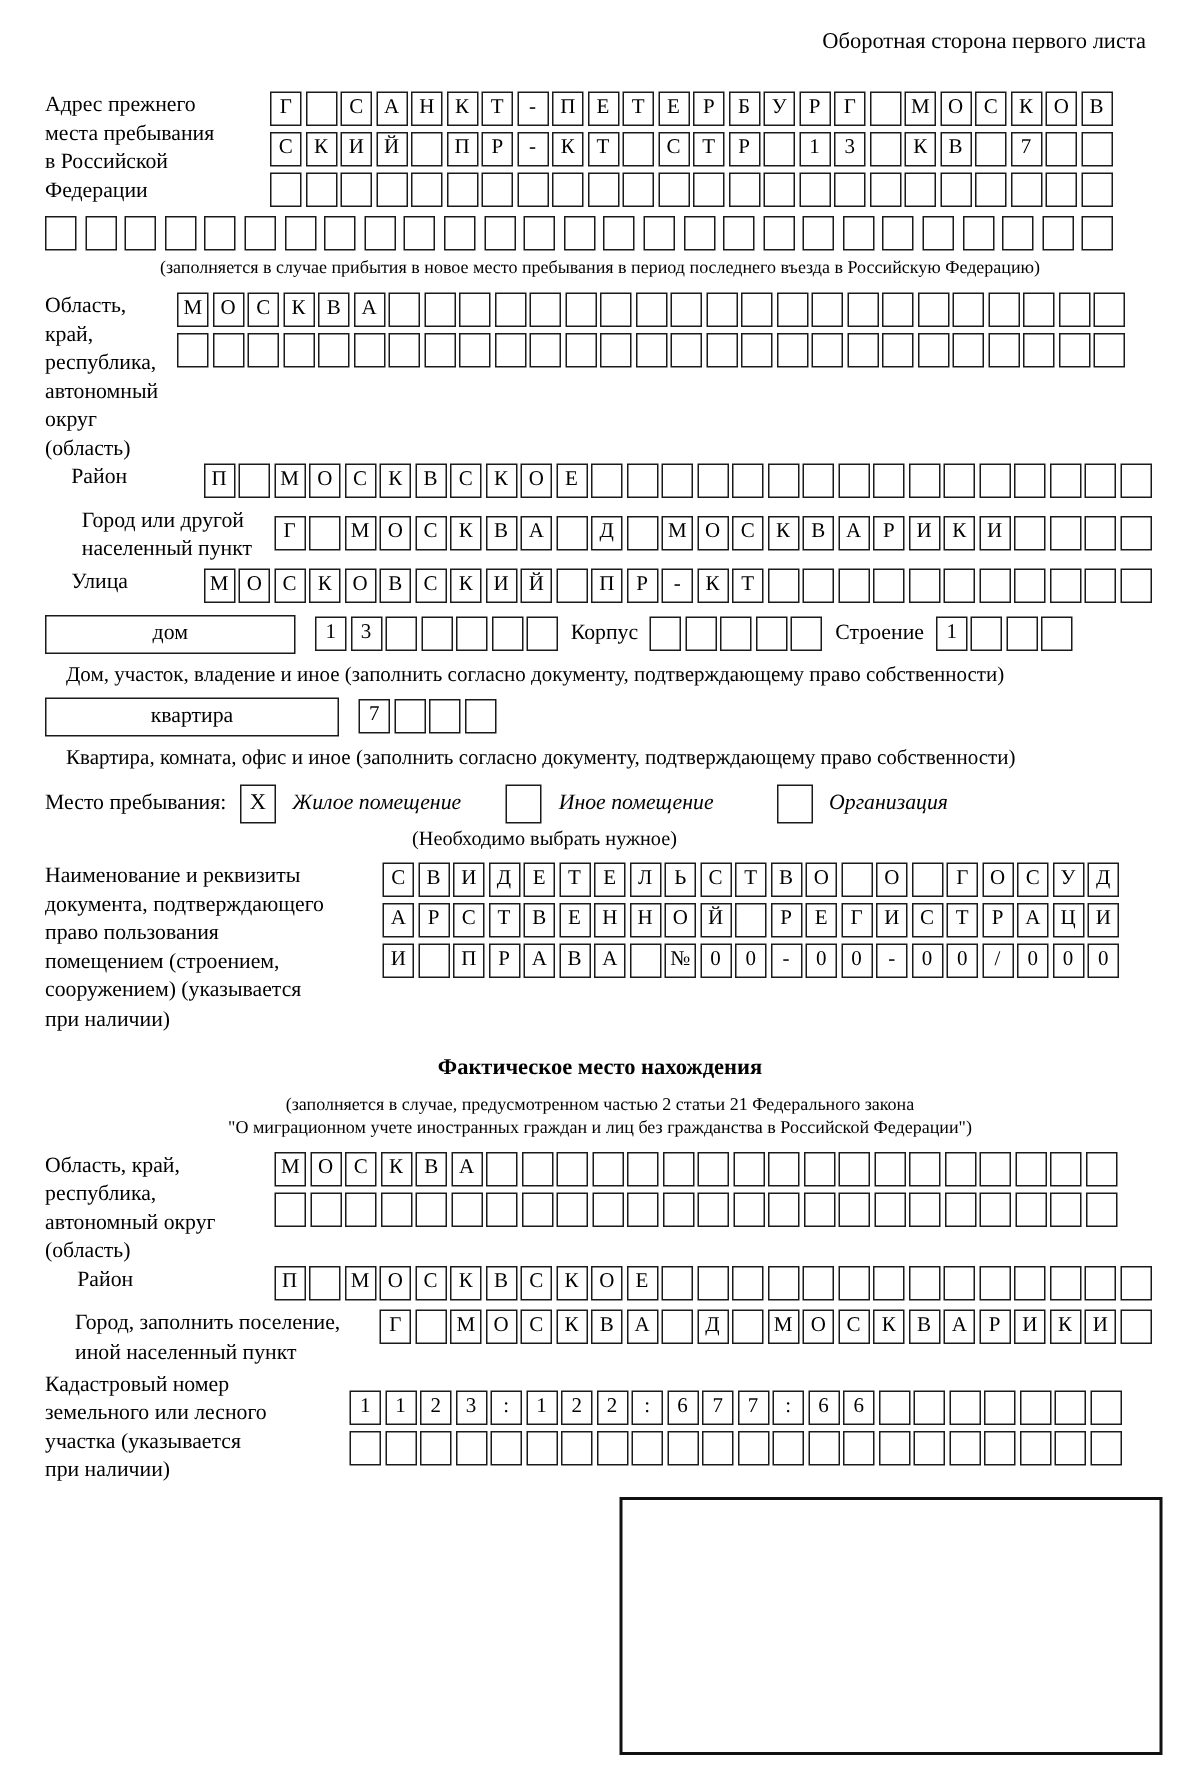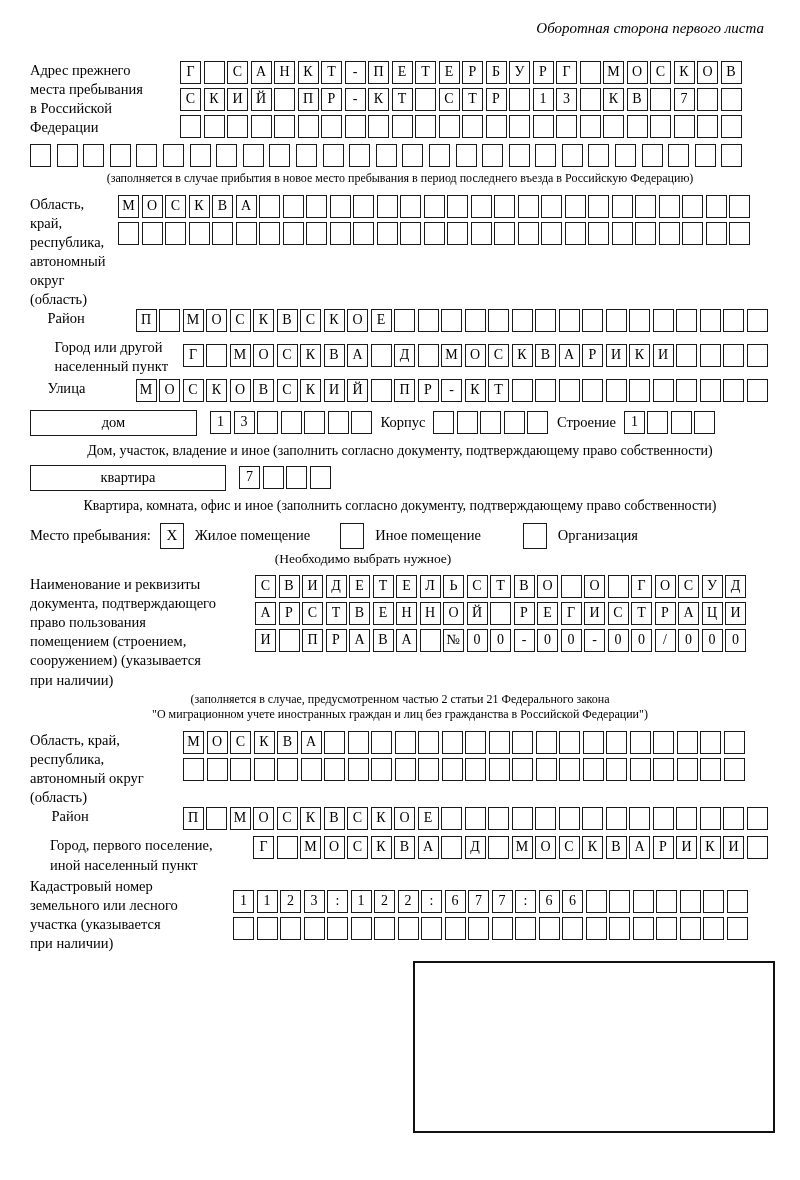--- a/index.html
+++ b/index.html
@@ -5,56 +5,56 @@
   html,body{margin:0;padding:0;background:#fff;}
   .page{
     position:relative;
     width:800px;min-height:1180px;
     box-sizing:border-box;
     padding:16px 30px 10px 30px;
     background:#fff;color:#000;
     font-family:"Liberation Serif", serif;
     font-size:14px;
   }
-  .header-note{text-align:right;font-size:15px;margin:4px 6px 24px 0;font-style:italic;}
+  .header-note{text-align:right;font-size:15px;margin:4px 6px 24px 0;}
   .frow{display:flex;align-items:flex-start;justify-content:flex-end;}
   .frow.vcenter{align-items:center;}
   .flabel{white-space:pre-line;line-height:1.32;font-size:14.5px;flex:0 0 auto;}
   .w150{width:150px;} .w88{width:88px;} .w128{width:128px;}
   .w225{width:225px;} .w153{width:153px;} .w131{width:131px;} .w203{width:203px;}
   .cellrows{flex:1 1 auto;}
   .cellrow{white-space:nowrap;margin-bottom:4px;height:23px;line-height:0;}
   .cell{
     display:inline-block;box-sizing:border-box;
     width:21px;height:23px;margin-right:2.5px;
     border:1.6px solid #1a1a1a;
     font:14px/20px "Liberation Serif", serif;
     text-align:center;vertical-align:top;
   }
   .sparse .cell{margin-right:5.6px;}
   .fullrow{margin:2px 0 4px 0;}
   .footnote{font-size:12px;text-align:center;margin:2px 0 8px 0;white-space:pre-line;line-height:1.3;}
-  .footnote.left{text-align:center;margin:1px 0 5px 0;font-size:14px;}
+  .footnote.left{text-align:left;margin:1px 0 5px 14px;font-size:14px;}
   .section-title{text-align:center;font-weight:bold;font-size:15.5px;margin:6px 0 9px 0;}
   .sub-title{text-align:center;font-weight:bold;font-size:15px;margin:14px 0 8px 0;}
   .bigbox{
     box-sizing:border-box;border:1.6px solid #1a1a1a;height:26px;
     text-align:center;font-size:14.5px;line-height:23px;flex:0 0 auto;
   }
   .bb-house{width:167px;margin-right:13px;}
   .bb-flat{width:196px;margin-right:13px;}
   .houserow{display:flex;align-items:center;margin:4px 0 6px 0;}
   .small-label{font-size:14.5px;margin:0 8px 0 6px;}
   .chk{
     display:inline-block;box-sizing:border-box;width:24px;height:26px;
     border:1.6px solid #1a1a1a;text-align:center;
     font:15px/23px "Liberation Serif", serif;vertical-align:middle;
   }
   .staytype{display:flex;align-items:center;margin:8px 0 2px 0;font-size:14.5px;}
-  .staytype .opt-label{margin:0 0 0 11px;}
+  .staytype .opt-label{margin:0 0 0 11px;font-style:italic;}
   .staytype .gap1{margin-left:30px;} .staytype .gap2{margin-left:42px;}
   .staytype .lead{margin-right:9px;}
   .choose-note{font-size:13.5px;margin:2px 0 8px 213px;width:240px;text-align:center;}
   .offset-top{margin-top:13px;}
   .stamp-wrap{margin:8px 0 0 345px;width:438px;text-align:center;}
   .stamp-box{box-sizing:border-box;border:2px solid #111;width:362px;height:172px;margin:0 auto;background:#fff;}
   .mb2{margin-bottom:2px;}
 </style>
 </head>
 <body>
@@ -139,41 +139,42 @@
 помещением (строением,
 сооружением) (указывается
 при наличии)</div>
     <div class="cellrows">
       <div class="cellrow"><span class="cell">С</span><span class="cell">В</span><span class="cell">И</span><span class="cell">Д</span><span class="cell">Е</span><span class="cell">Т</span><span class="cell">Е</span><span class="cell">Л</span><span class="cell">Ь</span><span class="cell">С</span><span class="cell">Т</span><span class="cell">В</span><span class="cell">О</span><span class="cell"></span><span class="cell">О</span><span class="cell"></span><span class="cell">Г</span><span class="cell">О</span><span class="cell">С</span><span class="cell">У</span><span class="cell">Д</span></div>
       <div class="cellrow"><span class="cell">А</span><span class="cell">Р</span><span class="cell">С</span><span class="cell">Т</span><span class="cell">В</span><span class="cell">Е</span><span class="cell">Н</span><span class="cell">Н</span><span class="cell">О</span><span class="cell">Й</span><span class="cell"></span><span class="cell">Р</span><span class="cell">Е</span><span class="cell">Г</span><span class="cell">И</span><span class="cell">С</span><span class="cell">Т</span><span class="cell">Р</span><span class="cell">А</span><span class="cell">Ц</span><span class="cell">И</span></div>
       <div class="cellrow"><span class="cell">И</span><span class="cell"></span><span class="cell">П</span><span class="cell">Р</span><span class="cell">А</span><span class="cell">В</span><span class="cell">А</span><span class="cell"></span><span class="cell">№</span><span class="cell">0</span><span class="cell">0</span><span class="cell">-</span><span class="cell">0</span><span class="cell">0</span><span class="cell">-</span><span class="cell">0</span><span class="cell">0</span><span class="cell">/</span><span class="cell">0</span><span class="cell">0</span><span class="cell">0</span></div>
     </div>
   </div>
 
+  <div class="sub-title">Фактическое место нахождения</div>
   <div class="footnote">(заполняется в случае, предусмотренном частью 2 статьи 21 Федерального закона
 "О миграционном учете иностранных граждан и лиц без гражданства в Российской Федерации")</div>
 
   <div class="frow">
     <div class="flabel w153">Область, край,
 республика,
 автономный округ
 (область)</div>
     <div class="cellrows">
       <div class="cellrow"><span class="cell">М</span><span class="cell">О</span><span class="cell">С</span><span class="cell">К</span><span class="cell">В</span><span class="cell">А</span><span class="cell"></span><span class="cell"></span><span class="cell"></span><span class="cell"></span><span class="cell"></span><span class="cell"></span><span class="cell"></span><span class="cell"></span><span class="cell"></span><span class="cell"></span><span class="cell"></span><span class="cell"></span><span class="cell"></span><span class="cell"></span><span class="cell"></span><span class="cell"></span><span class="cell"></span><span class="cell"></span></div>
       <div class="cellrow"><span class="cell"></span><span class="cell"></span><span class="cell"></span><span class="cell"></span><span class="cell"></span><span class="cell"></span><span class="cell"></span><span class="cell"></span><span class="cell"></span><span class="cell"></span><span class="cell"></span><span class="cell"></span><span class="cell"></span><span class="cell"></span><span class="cell"></span><span class="cell"></span><span class="cell"></span><span class="cell"></span><span class="cell"></span><span class="cell"></span><span class="cell"></span><span class="cell"></span><span class="cell"></span><span class="cell"></span></div>
     </div>
   </div>
 
   <div class="frow mb2">
     <div class="flabel w131">Район</div>
     <div class="cellrow"><span class="cell">П</span><span class="cell"></span><span class="cell">М</span><span class="cell">О</span><span class="cell">С</span><span class="cell">К</span><span class="cell">В</span><span class="cell">С</span><span class="cell">К</span><span class="cell">О</span><span class="cell">Е</span><span class="cell"></span><span class="cell"></span><span class="cell"></span><span class="cell"></span><span class="cell"></span><span class="cell"></span><span class="cell"></span><span class="cell"></span><span class="cell"></span><span class="cell"></span><span class="cell"></span><span class="cell"></span><span class="cell"></span><span class="cell"></span></div>
   </div>
 
   <div class="frow mb2">
-    <div class="flabel w203">Город, первого поселение,
+    <div class="flabel w203">Город, заполнить поселение,
 иной населенный пункт</div>
     <div class="cellrow"><span class="cell">Г</span><span class="cell"></span><span class="cell">М</span><span class="cell">О</span><span class="cell">С</span><span class="cell">К</span><span class="cell">В</span><span class="cell">А</span><span class="cell"></span><span class="cell">Д</span><span class="cell"></span><span class="cell">М</span><span class="cell">О</span><span class="cell">С</span><span class="cell">К</span><span class="cell">В</span><span class="cell">А</span><span class="cell">Р</span><span class="cell">И</span><span class="cell">К</span><span class="cell">И</span><span class="cell"></span></div>
   </div>
 
   <div class="frow">
     <div class="flabel w203">Кадастровый номер
 земельного или лесного
 участка (указывается
 при наличии)</div>
     <div class="cellrows offset-top">

